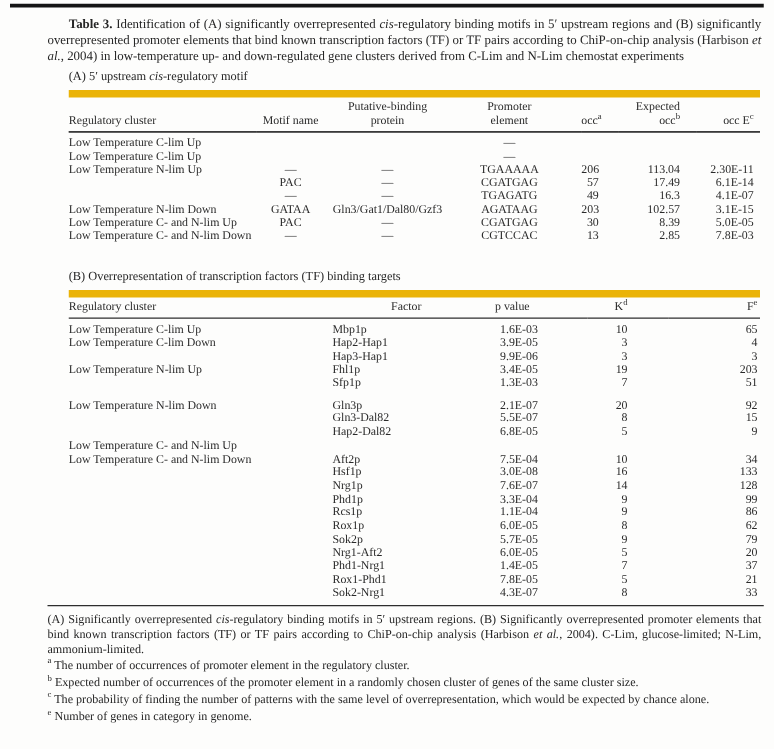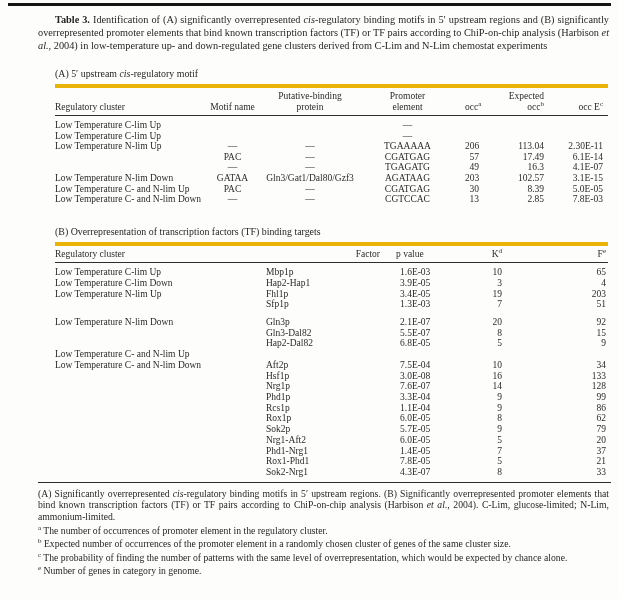--- a/index.html
+++ b/index.html
@@ -8,23 +8,23 @@
     background:#fdfdfc;color:#262626;
     font-family:"Liberation Serif","DejaVu Serif",serif;
   }
   .page{position:relative;width:619px;height:599px;box-sizing:border-box;}
   .top-rule{margin:3px 8px 0 8px;height:3px;background:#151515;}
   .caption{
     margin:7px 10px 0 38px;text-indent:17px;
     font-size:10.3px;line-height:13px;text-align:justify;
   }
   .section-label{
-    margin:16px 10px 0 55px;width:553px;box-sizing:border-box;
+    margin:4px 10px 0 55px;width:553px;box-sizing:border-box;
     font-size:9.9px;line-height:12px;
-    border-bottom:4px solid #eab308;padding-bottom:4px;
+    border-bottom:6px solid #eab308;padding-bottom:4px;
   }
   .section-label-b{margin-top:21px;}
   table{
     border-collapse:collapse;table-layout:fixed;
     width:553px;margin-left:55px;
     font-size:9.5px;color:#2a2a2a;
   }
   th{
     font-weight:normal;vertical-align:bottom;
     border-bottom:1px solid #2e2e2e;
@@ -40,21 +40,21 @@
   .table-a th:nth-child(4),.table-a td:nth-child(4){text-align:center;padding-right:10px;}
   .table-a th:nth-child(5),.table-a td:nth-child(5){text-align:right;padding-right:16px;}
   .table-a th:nth-child(6),.table-a td:nth-child(6){text-align:right;padding-right:13px;}
   .table-a th:nth-child(7),.table-a td:nth-child(7){text-align:right;padding-right:5px;}
   .table-a col.c1{width:150px;}.table-a col.c2{width:55px;}
   .table-a col.c3{width:100px;}.table-a col.c4{width:105px;}
   .table-a col.c5{width:30px;}.table-a col.c6{width:62px;}
   .table-a col.c7{width:51px;}
   
   .table-b th:nth-child(1),.table-b td:nth-child(1){text-align:left;}
-  .table-b th:nth-child(2){text-align:right;padding-left:10px;}
+  .table-b th:nth-child(2){text-align:center;padding-left:10px;}
   .table-b td:nth-child(2){text-align:left;padding-left:6px;}
   .table-b th:nth-child(3){text-align:left;padding-left:16px;}
   .table-b td:nth-child(3){text-align:left;padding-left:20px;}
   .table-b th:nth-child(4),.table-b td:nth-child(4){text-align:right;padding-right:33px;}
   .table-b th:nth-child(5),.table-b td:nth-child(5){text-align:right;padding-right:2px;}
   .table-b col.c1{width:205px;}.table-b col.c2{width:120px;}
   .table-b col.c3{width:90px;}.table-b col.c4{width:65px;}
   .table-b col.c5{width:73px;}
   .table-b td{line-height:10.7px;}
   tr.spacer-row td{height:7px;line-height:7px;}
@@ -208,20 +208,27 @@
           <td>65</td>
         </tr>
         <tr>
           <td>Low Temperature C-lim Down</td>
           <td>Hap2-Hap1</td>
           <td>3.9E-05</td>
           <td>3</td>
           <td>4</td>
         </tr>
         <tr>
+          <td></td>
+          <td>Hap3-Hap1</td>
+          <td>9.9E-06</td>
+          <td>3</td>
+          <td>3</td>
+        </tr>
+        <tr>
           <td>Low Temperature N-lim Up</td>
           <td>Fhl1p</td>
           <td>3.4E-05</td>
           <td>19</td>
           <td>203</td>
         </tr>
         <tr>
           <td></td>
           <td>Sfp1p</td>
           <td>1.3E-03</td>

